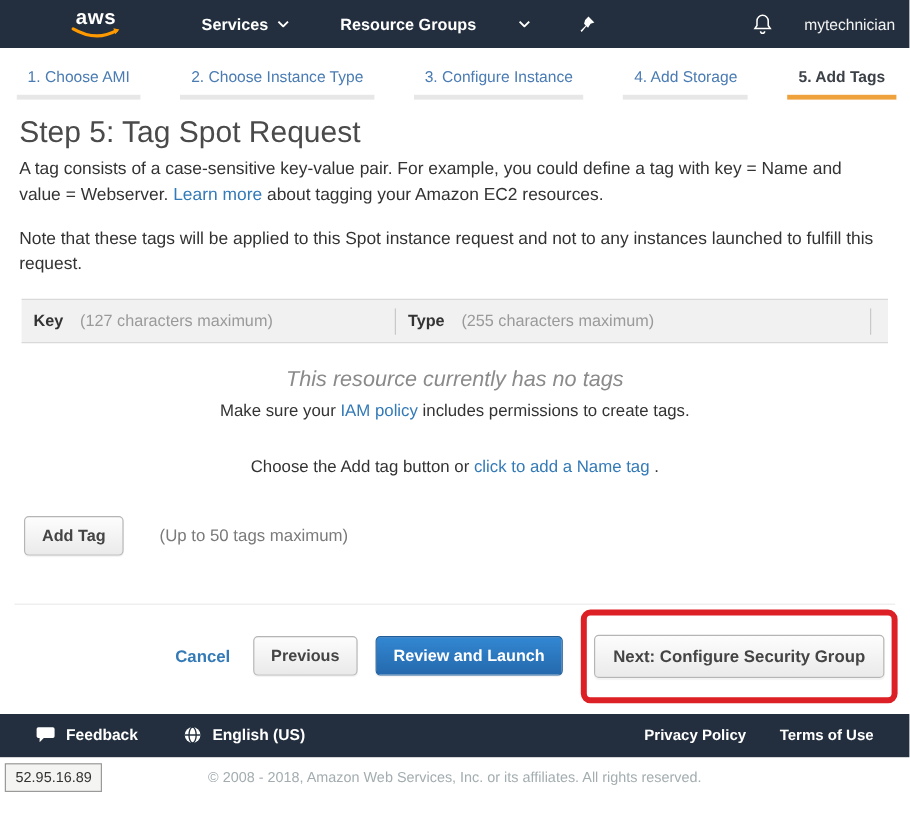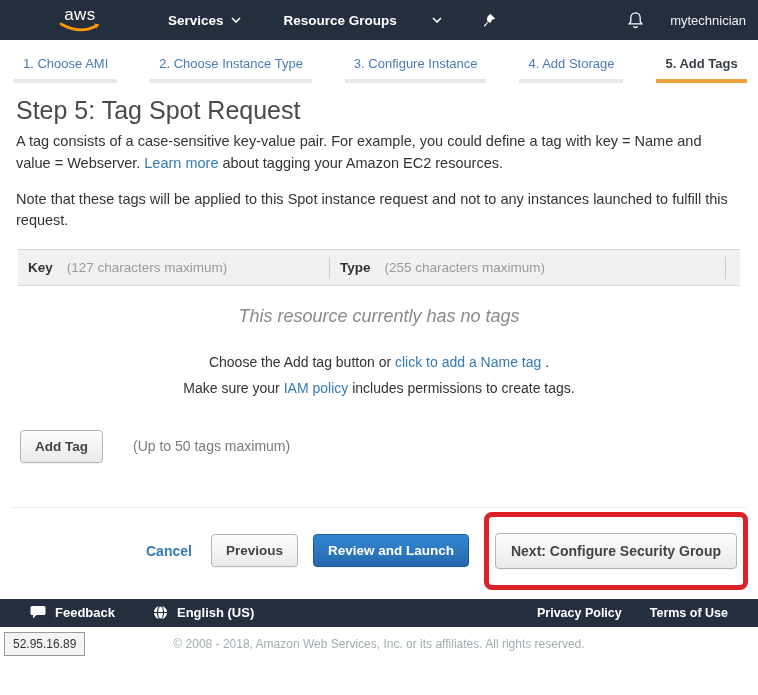--- a/index.html
+++ b/index.html
@@ -11,21 +11,21 @@
   }
   .page { display: flex; flex-direction: column; height: 695px; }
 
   
   .navbar {
     height: 40px; background: #232f3e;
     display: flex; align-items: center;
     padding: 0 10px 0 0; flex: 0 0 auto;
   }
   .aws-logo { display: inline-flex; flex-direction: column; align-items: center; margin-left: 58px; cursor: pointer; }
-  .aws-logo .aws-text { color: #fff; font-weight: normal; font-size: 17px; letter-spacing: 0.5px; line-height: 15px; }
+  .aws-logo .aws-text { color: #fff; font-weight: bold; font-size: 17px; letter-spacing: 0.5px; line-height: 15px; }
   .nav-item {
     color: #fff; font-size: 13.5px; font-weight: bold;
     display: inline-flex; align-items: center; gap: 7px;
     cursor: pointer;
   }
   .nav-item.services { margin-left: 66px; }
   .nav-item.resource-groups { margin-left: 43px; gap: 35px; }
   .nav-pin { margin-left: 40px; cursor: pointer; display: inline-flex; }
   .nav-right { margin-left: auto; display: flex; align-items: center; gap: 26px; }
   .bell { display: inline-flex; cursor: pointer; }
@@ -88,21 +88,21 @@
   }
   .cancel-link { color: #337ab7; font-size: 14px; font-weight: bold; text-decoration: none; cursor: pointer; margin-right: 4px; }
   .red-annotation {
     border: 5px solid #dd1f26; padding: 16px 6px; border-radius: 8px;
     display: inline-block;
   }
   .btn.next-btn { font-size: 14px; padding: 9px 15px; }
 
   
   .footer-bar {
-    margin-top: 9px; height: 28px; background: #232f3e;
+    margin-top: 9px; height: 36px; background: #232f3e;
     display: flex; align-items: center; padding: 0 30px; flex: 0 0 auto;
   }
   .footer-item { display: inline-flex; align-items: center; gap: 9px; color: #fff; font-size: 13px; font-weight: bold; cursor: pointer; }
   .footer-item.lang { margin-left: 38px; }
   .footer-links { margin-left: auto; display: flex; gap: 28px; }
   .footer-link { color: #fff; font-size: 12.5px; font-weight: 600; text-decoration: none; cursor: pointer; }
 
   
   .bottom-strip { position: relative; flex: 1 0 auto; }
   .copyright { text-align: center; color: #a3adb0; font-size: 12px; margin-top: 10px; }
@@ -177,29 +177,29 @@
       </div>
       <div class="th-cell value">
         <span class="th-label">Type</span>
         <span class="th-hint">(255 characters maximum)</span>
       </div>
     </div>
   </div>
 
   <div class="empty-msg">This resource currently has no tags</div>
 
+  <div class="center-line">
+    <span>Make sure your</span>
+    <a class="inline-link">IAM policy</a>
+    <span>includes permissions to create tags.</span>
+  </div>
   <div class="center-line first">
     <span>Choose the Add tag button or</span>
     <a class="inline-link">click to add a Name tag</a>
     <span>.</span>
-  </div>
-  <div class="center-line">
-    <span>Make sure your</span>
-    <a class="inline-link">IAM policy</a>
-    <span>includes permissions to create tags.</span>
   </div>
 
   <div class="add-tag-row">
     <button class="btn">Add Tag</button>
     <span class="max-hint">(Up to 50 tags maximum)</span>
   </div>
 
   <div class="spacer"></div>
 
   <hr class="footer-sep">

